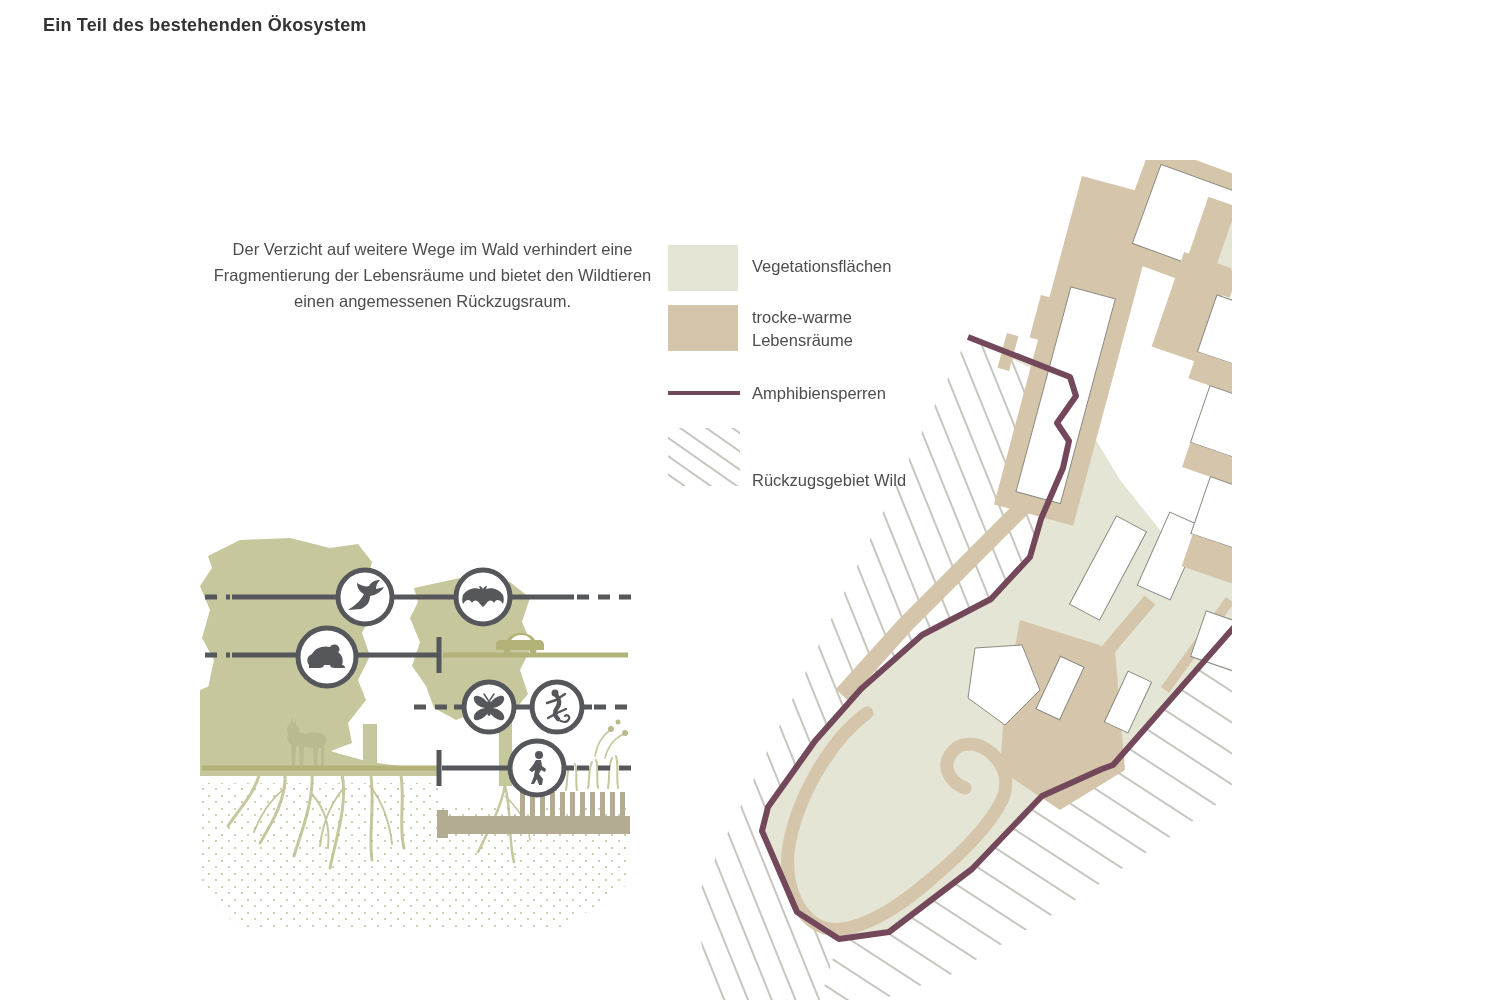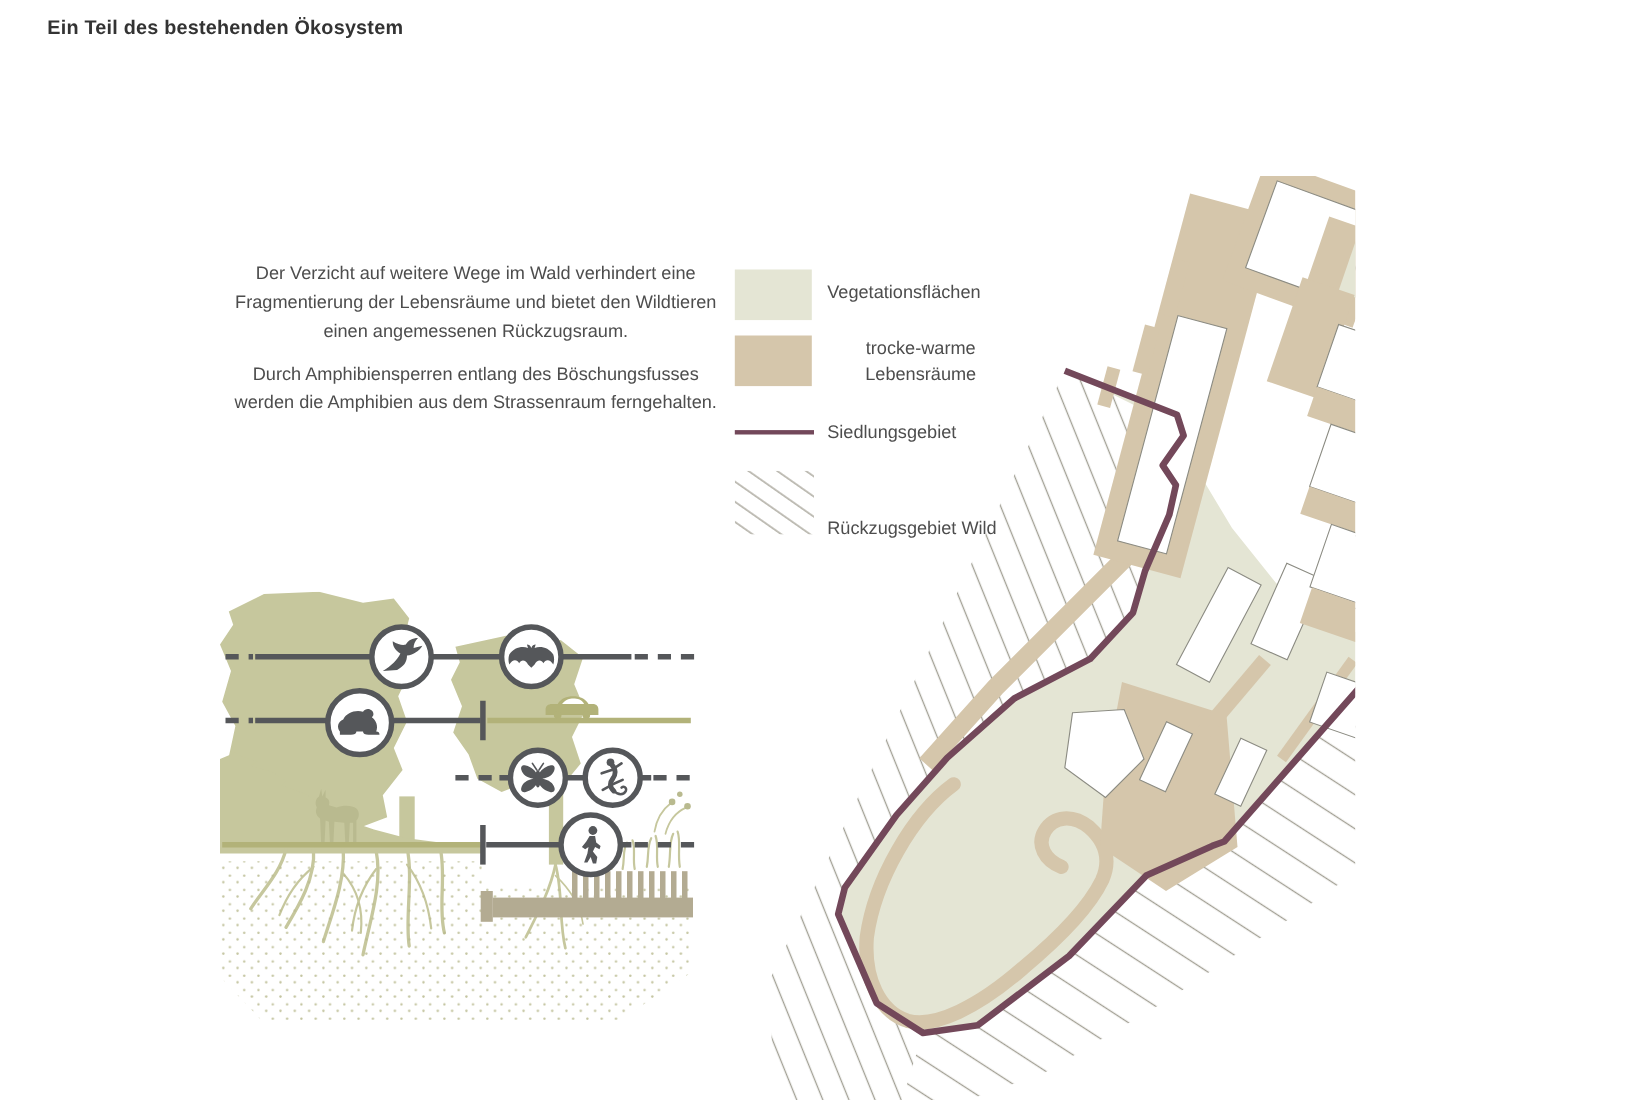--- a/index.html
+++ b/index.html
@@ -8,21 +8,21 @@
   .title{position:absolute;left:43px;top:15px;font-size:18px;font-weight:bold;
          color:var(--heading,#333);letter-spacing:.2px;}
   .intro{position:absolute;left:210px;top:236px;width:445px;text-align:center;}
   .intro p{margin:0 0 13px 0;font-size:16.5px;line-height:26px;color:var(--text,#4d4d4d);}
   .legend{position:absolute;left:668px;top:243px;width:320px;}
   .legend .sw{position:absolute;left:0;width:70px;height:46px;}
   .legend .lb{position:absolute;left:84px;font-size:16.5px;color:var(--text,#4d4d4d);line-height:23px;}
   .sw-veg{top:2px;background:var(--vegetation,#e4e5d4);}
   .sw-warm{top:62px;background:var(--warm-habitat,#d5c6ab);}
   .sw-line{position:absolute;left:0;top:148px;width:72px;height:4px;background:var(--amphibian-barrier,#73485a);}
-  .lb1{top:12px;} .lb2{top:63px;width:170px;text-align:center;} .lb3{top:139px;} .lb4{top:202px;margin-top:24px;}
+  .lb1{top:12px;} .lb2{top:63px;width:170px;} .lb3{top:139px;} .lb4{top:202px;margin-top:24px;}
   .sw-hatch{position:absolute;left:0;top:185px;}
   svg{display:block;}
   .f-veg{fill:var(--vegetation,#e4e5d4);}
   .f-tan{fill:var(--warm-habitat,#d5c6ab);}
   .f-wall{fill:var(--wall-tan,#b3ab92);}
   .f-white{fill:#ffffff;}
   .f-olive{fill:var(--illustration-olive,#c6c79d);}
   .f-olived{fill:var(--illustration-olive-dark,#b9ba8f);}
   .f-dark{fill:var(--corridor-dark,#55575a);}
   .f-oliveline{fill:var(--corridor-olive,#b2b279);}
@@ -39,30 +39,29 @@
 </style>
 </head>
 <body>
 
 <div id="page">
 
   <div class="title">Ein Teil des bestehenden Ökosystem</div>
 
   <div class="intro">
     <p>Der Verzicht auf weitere Wege im Wald verhindert eine Fragmentierung der Lebensräume und bietet den Wildtieren einen angemessenen Rückzugsraum.</p>
-    <p>Durch Amphibiensperren entlang des Böschungsfusses werden die Amphibien aus dem Strassenraum ferngehalten.</p>
   </div>
 
   <div class="legend">
     <div class="sw sw-veg"></div>
     <div class="lb lb1">Vegetationsflächen</div>
     <div class="sw sw-warm"></div>
     <div class="lb lb2">trocke-warme Lebensräume</div>
     <div class="sw-line"></div>
-    <div class="lb lb3">Siedlungsgebiet</div>
+    <div class="lb lb3">Amphibiensperren</div>
     <svg class="sw-hatch" width="72" height="58">
       <defs>
         <pattern id="hatch-lg" width="15" height="15" patternUnits="userSpaceOnUse" patternTransform="rotate(-55)">
           <line class="h-line" x1="7" y1="-2" x2="7" y2="17"></line>
         </pattern>
       </defs>
       <rect x="0" y="0" width="72" height="58" fill="url(#hatch-lg)"></rect>
     </svg>
     <div class="lb lb4">Rückzugsgebiet Wild</div>
   </div>

